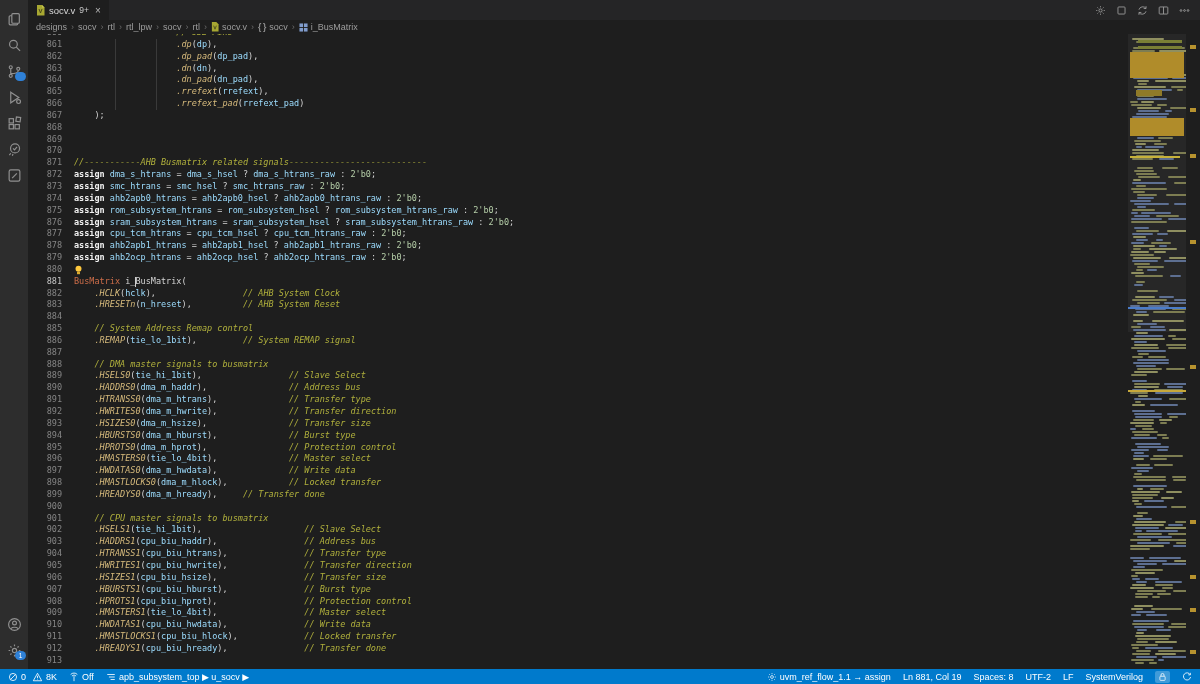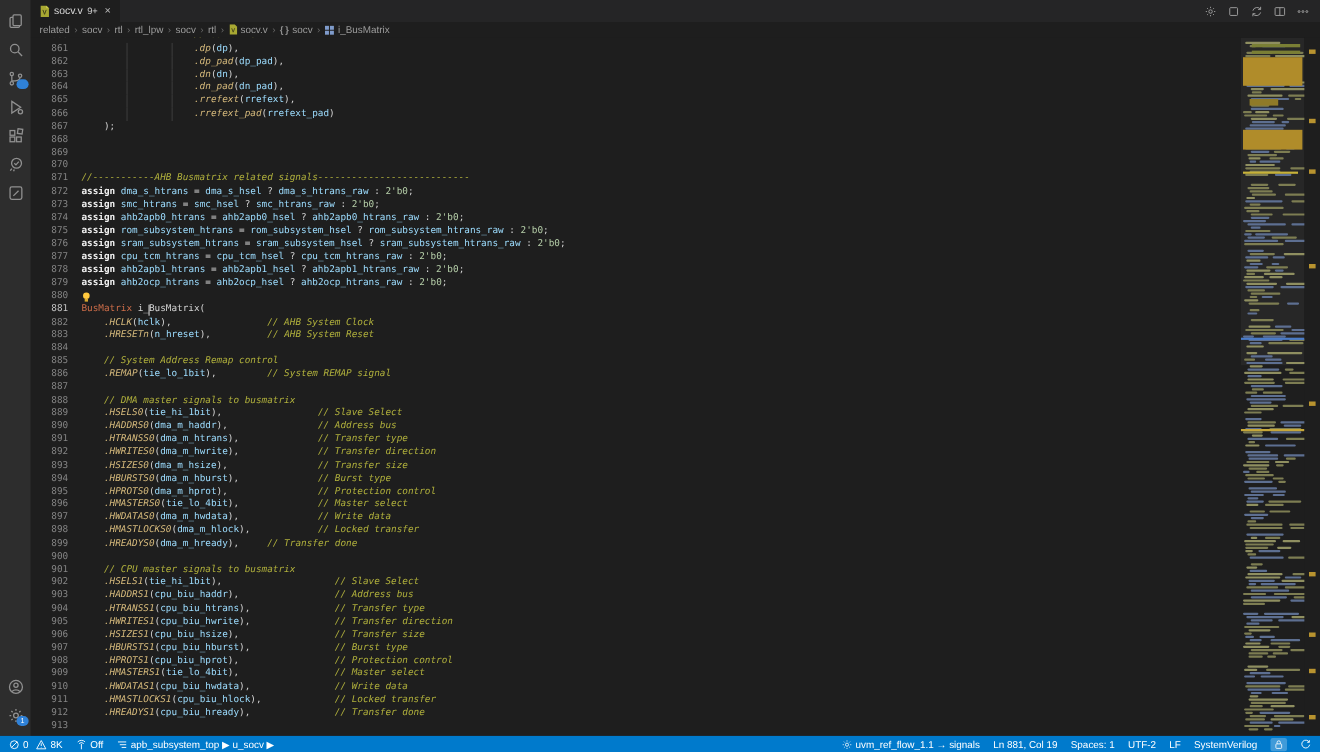--- a/index.html
+++ b/index.html
@@ -167,21 +167,21 @@
             <circle cx="2.5" cy="7" r="1.1"></circle>
             <circle cx="7" cy="7" r="1.1"></circle>
             <circle cx="11.5" cy="7" r="1.1"></circle>
           </svg>
         </span>
     </div>
   </div>
 
   <div class="breadcrumb">
       <span class="bc-item">
-        <span>related</span>
+        <span>designs</span>
       </span>
       <span class="bc-sep">›</span>
       <span class="bc-item">
         <span>socv</span>
       </span>
       <span class="bc-sep">›</span>
       <span class="bc-item">
         <span>rtl</span>
       </span>
       <span class="bc-sep">›</span>
@@ -577,27 +577,27 @@
           </svg>
         <span>apb_subsystem_top ▶ u_socv ▶</span>
       </div>
     </div>
     <div class="sb-right">
       <div class="sb-item">
         <svg width="10" height="10" viewBox="0 0 14 14">
             <circle cx="7" cy="7" r="2"></circle>
             <path d="M7 1.5 V3 M7 11 v1.5 M1.5 7 H3 M11 7 h1.5 M3.1 3.1 l1.1 1.1 M9.8 9.8 l1.1 1.1 M10.9 3.1 L9.8 4.2 M4.2 9.8 L3.1 10.9"></path>
           </svg>
-        <span>uvm_ref_flow_1.1 → signals</span>
+        <span>uvm_ref_flow_1.1 → assign</span>
       </div>
       <div class="sb-item">
           <span>Ln 881, Col 19</span>
         </div>
       <div class="sb-item">
-          <span>Spaces: 1</span>
+          <span>Spaces: 8</span>
         </div>
       <div class="sb-item">
           <span>UTF-2</span>
         </div>
       <div class="sb-item">
           <span>LF</span>
         </div>
       <div class="sb-item">
           <span>SystemVerilog</span>
         </div>

